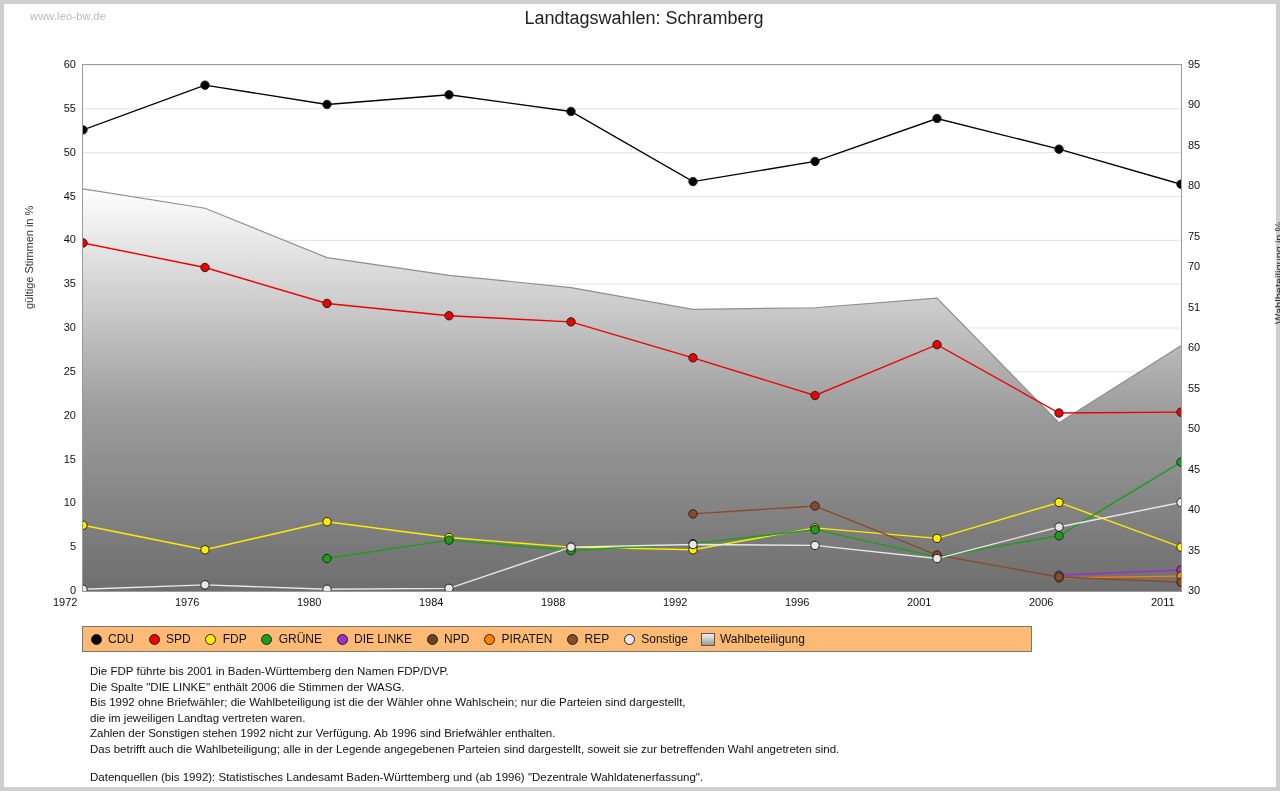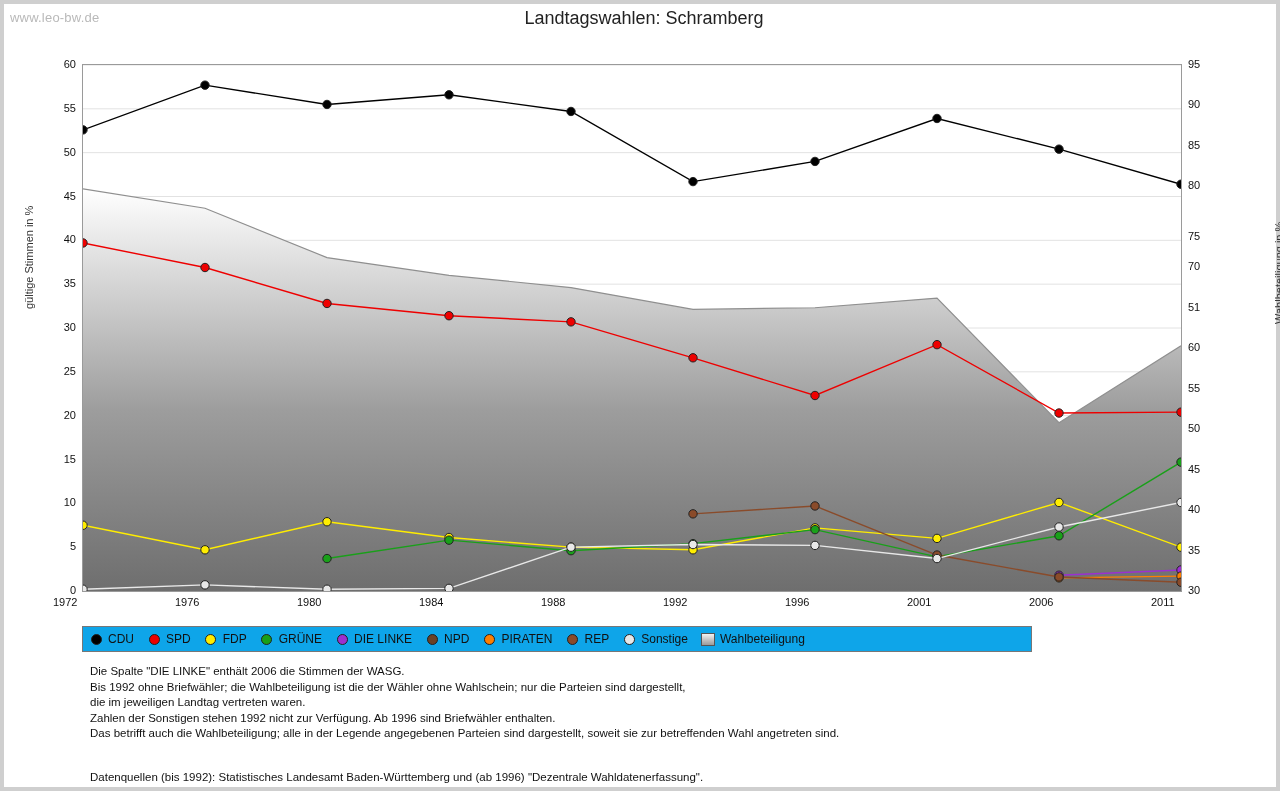--- a/index.html
+++ b/index.html
@@ -11,22 +11,22 @@
     overflow:hidden;
     position:relative;
   }
   #frame{
     position:absolute;left:0;top:0;width:1280px;height:791px;
     border:4px solid #cfcfcf;
     box-sizing:border-box;
     background:#fff;
   }
   #watermark{
-    position:absolute;left:6px;top:6px;
-    font-size:13px;color:#b9b9b9;
+    position:absolute;left:26px;top:6px;
+    font-size:11px;color:#b9b9b9;
     letter-spacing:0.2px;
   }
   #title{
     position:absolute;left:0;top:4px;width:1280px;
     text-align:center;font-size:18px;color:#222;
   }
   #plot{
     position:absolute;
     left:78px;top:60px;width:1100px;height:528px;
     border:1px solid #9a9a9a;
@@ -59,21 +59,21 @@
     position:absolute;left:13px;top:0;
   }
   .tick{
     position:absolute;font-size:11px;color:#111;
   }
   .ytick-l{width:34px;text-align:right;}
   .ytick-r{width:34px;text-align:left;}
   .xtick{width:60px;text-align:left;}
   #legend{
     position:absolute;left:78px;top:622px;width:950px;height:26px;
-    border:1px solid #777;background:#0ea5e9;
+    border:1px solid #777;background:#fdba74;
     display:flex;align-items:center;
     padding-left:6px;box-sizing:border-box;
   }
   .leg-item{display:flex;align-items:center;margin-right:13px;}
   .leg-sym{width:14px;height:14px;margin-right:5px;display:flex;align-items:center;justify-content:center;}
   .leg-label{font-size:12px;color:#111;}
   #notes{
     position:absolute;left:86px;top:660px;width:1100px;
     font-size:11.5px;color:#111;line-height:15.5px;
   }
@@ -306,20 +306,21 @@
       </div>
       <div class="leg-item">
         <span class="leg-sym">
           <span style="display:block;width:13px;height:11px;background:linear-gradient(#f2f2f2,#9a9a9a);border:1px solid #555;"></span>
         </span>
         <span class="leg-label">Wahlbeteiligung</span>
       </div>
     </div>
 
   <div id="notes">
+      <div>Die FDP führte bis 2001 in Baden-Württemberg den Namen FDP/DVP.</div>
       <div>Die Spalte "DIE LINKE" enthält 2006 die Stimmen der WASG.</div>
       <div>Bis 1992 ohne Briefwähler; die Wahlbeteiligung ist die der Wähler ohne Wahlschein; nur die Parteien sind dargestellt,</div>
       <div>die im jeweiligen Landtag vertreten waren.</div>
       <div>Zahlen der Sonstigen stehen 1992 nicht zur Verfügung. Ab 1996 sind Briefwähler enthalten.</div>
       <div>Das betrifft auch die Wahlbeteiligung; alle in der Legende angegebenen Parteien sind dargestellt, soweit sie zur betreffenden Wahl angetreten sind.</div>
     </div>
   <div id="sources">Datenquellen (bis 1992): Statistisches Landesamt Baden-Württemberg und (ab 1996) "Dezentrale Wahldatenerfassung".</div>
 
 </div>
 

